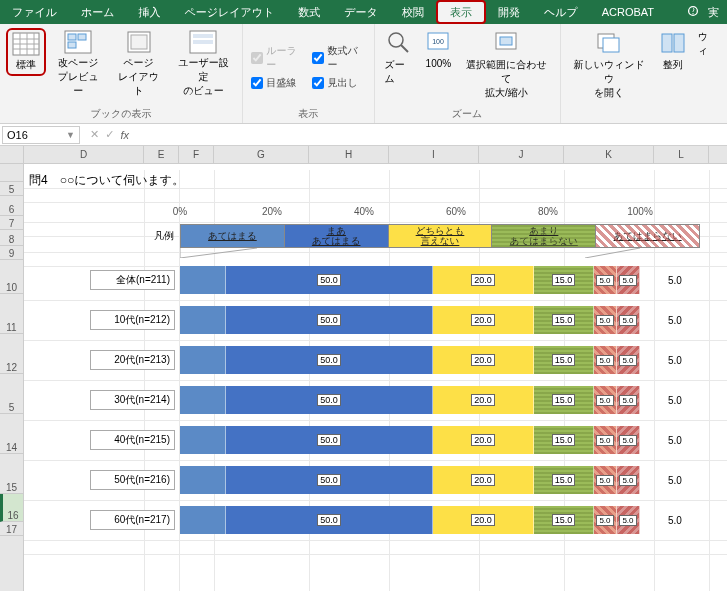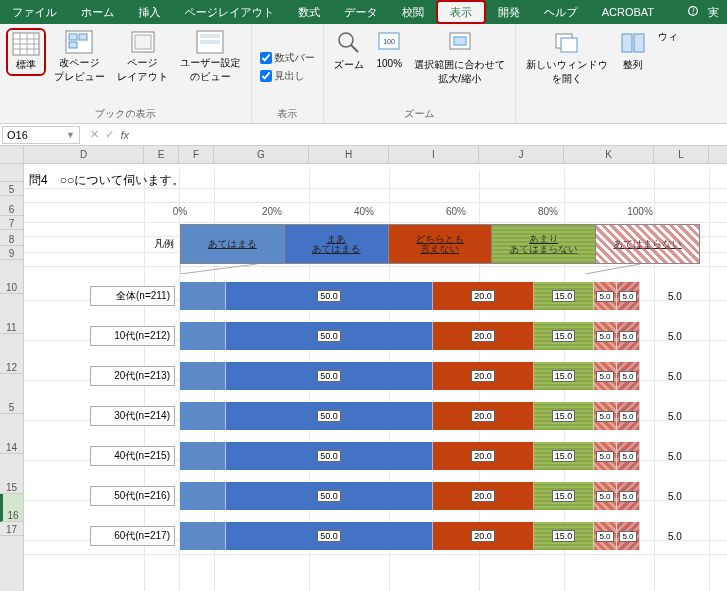--- a/index.html
+++ b/index.html
@@ -41,41 +41,41 @@
   .row-headers { width: 24px; background: #e6e6e6; border-right: 1px solid #ccc; display: flex; flex-direction: column; font-size: 10px; color: #555; }
   .row-h { border-bottom: 1px solid #ccc; text-align: center; flex-shrink: 0; display: flex; align-items: flex-end; justify-content: center; }
   .row-h.sel { background: #d3e6cf; border-left: 3px solid #217346; }
   .content { position: relative; flex: 1; margin-top: 6px; }
 
   .question { position: absolute; top: 2px; left: 5px; font-size: 12px; }
 
   .chart-wrap { position: absolute; top: 36px; left: 66px; width: 610px; }
   .axis-row { position: relative; height: 18px; font-size: 10px; color: #555; }
   .axis-tick { position: absolute; transform: translateX(-50%); }
-  .legend-row { display: flex; height: 40px; }
+  .legend-row { display: flex; height: 24px; }
   .legend-label { width: 90px; text-align: right; padding-right: 6px; font-size: 10px; display: flex; align-items: center; justify-content: flex-end; }
   .legend-cells { flex: 1; display: flex; position: relative; border: 0.5px solid #888; }
   .legend-cell { flex: 1; font-size: 9.5px; text-align: center; display: flex; align-items: center; justify-content: center; border-right: 0.5px solid #888; color: #222; line-height: 1.1; text-decoration: underline; }
   .legend-cell:last-child { border-right: none; background: #fff; }
 
   .divider { height: 10px; position: relative; }
   .divider svg { position: absolute; left: 90px; right: 0; top: 0; width: 460px; height: 10px; }
 
   .bar-row { display: flex; align-items: center; margin-top: 4px; height: 36px; }
   .bar-label { width: 85px; text-align: right; font-size: 10px; border: 0.5px solid #aaa; padding: 2px 4px; background: #fff; margin-right: 5px; }
   .bar-area { width: 460px; height: 28px; display: flex; position: relative; }
   .seg { height: 100%; display: flex; align-items: center; justify-content: center; font-size: 9px; color: #000; border-right: 0.5px solid rgba(255,255,255,0.5); }
   .seg.val-boxed span { background: #fff; border: 0.5px solid #666; padding: 0 2px; }
   .seg.small span { font-size: 8px; }
   .bar-extra { margin-left: 28px; font-size: 10px; }
 
   
   .f0 { background: #5b8ac6; }
   .f1 { background: #4472c4; }
-  .f2 { background: #c2410c; }
+  .f2 { background: #fde047; }
   .f3 { background: #9bbb59; position: relative; }
   .f3::before { content: ""; position: absolute; inset: 0; background: repeating-linear-gradient(0deg, rgba(119,147,60,0.5) 0 2px, transparent 2px 4px); }
   .f4 { background: #e8a08a; position: relative; }
   .f4::before { content: ""; position: absolute; inset: 0; background: repeating-linear-gradient(45deg, rgba(192,80,77,0.6) 0 3px, transparent 3px 6px); }
   .f5 { background: #d99694; position: relative; }
   .f5::before { content: ""; position: absolute; inset: 0; background: repeating-linear-gradient(-45deg, rgba(192,80,77,0.7) 0 3px, transparent 3px 6px); }
   .seg span { position: relative; z-index: 1; }
 
   
   .glines { position: absolute; inset: 0; pointer-events: none; }
@@ -151,20 +151,30 @@
           </svg>
         <span style="white-space:pre-line;text-align:center">ユーザー設定
 のビュー</span>
       </div>
     </div>
     <div class="group-label">ブックの表示</div>
   </div>
 
   <div class="group">
     <div class="group-content" style="align-items:center;">
+      <div class="col-stack">
+        <label class="icon-chk" style="color:#aaa">
+            <input type="checkbox" checked="" disabled="" style="">
+            <span>ルーラー</span>
+          </label>
+        <label class="icon-chk">
+            <input type="checkbox" checked="" style="">
+            <span>目盛線</span>
+          </label>
+      </div>
       <div class="col-stack">
         <label class="icon-chk">
             <input type="checkbox" checked="" style="">
             <span>数式バー</span>
           </label>
         <label class="icon-chk">
             <input type="checkbox" checked="" style="">
             <span>見出し</span>
           </label>
       </div>

